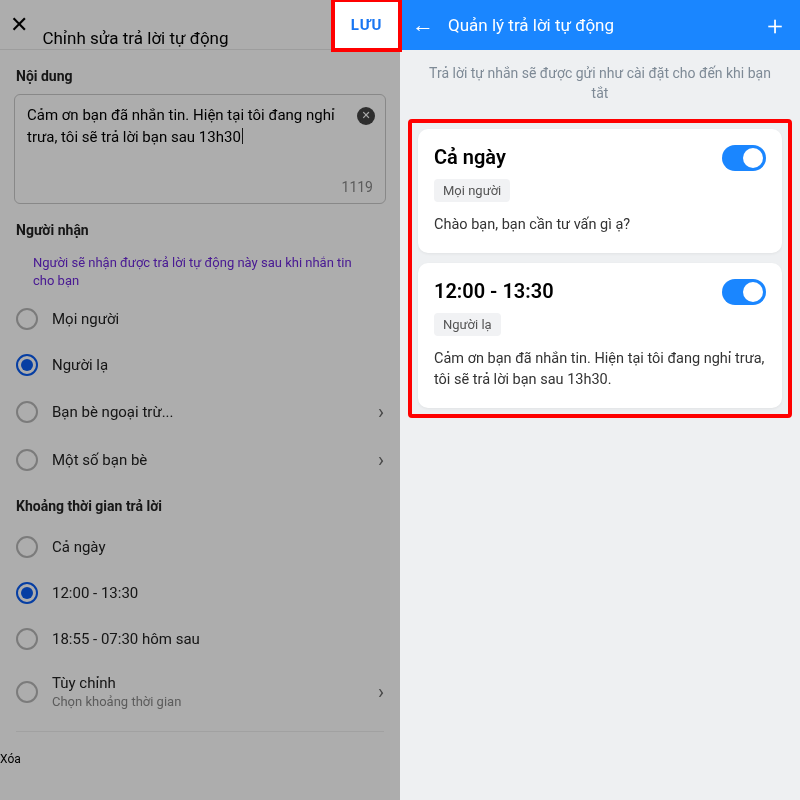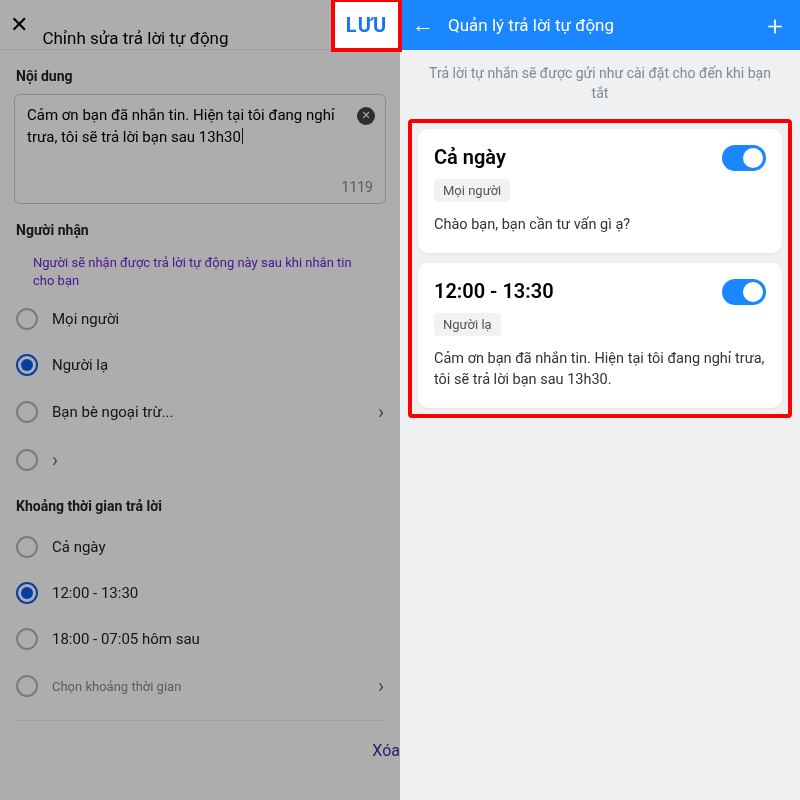--- a/index.html
+++ b/index.html
@@ -3,41 +3,41 @@
 <meta charset="utf-8">
 <style>
   * { box-sizing: border-box; margin: 0; padding: 0; font-family: -apple-system, BlinkMacSystemFont, "Segoe UI", Roboto, Arial, sans-serif; }
   body { width: 800px; height: 800px; display: flex; background: #fff; }
 
   
   .left { width: 400px; height: 800px; position: relative; background: #fff; display: flex; flex-direction: column; }
   .left-header { height: 50px; display: flex; align-items: center; padding: 0 10px; gap: 14px; border-bottom: 1px solid #e8e8e8; }
   .left-header .x { font-size: 22px; font-weight: 300; }
   .left-header .title { font-size: 17px; font-weight: 400; flex: 1; margin-top: 26px; }
-  .save-btn { font-weight: 700; letter-spacing: 1px; font-size: 20px; color: #1976f2; background: #fff; padding: 8px 12px; }
+  .save-btn { font-weight: 700; letter-spacing: 1px; font-size: 15px; color: #1976f2; background: #fff; padding: 8px 12px; }
   .highlight-red { outline: 4px solid #ff0000; outline-offset: -2px; }
 
   .section-label { font-size: 14px; color: #222; padding: 18px 16px 10px; font-weight: 700; }
   .textbox-wrap { margin: 0 14px; border: 1px solid #c9c9c9; border-radius: 6px; padding: 10px 36px 24px 12px; position: relative; font-size: 15px; line-height: 1.45; min-height: 110px; }
   .textbox-wrap .cursor-bar { display:inline-block; width:1px; height:16px; background:#222; vertical-align:-2px; margin-left:1px;}
   .textbox-wrap .clear { position: absolute; right: 10px; top: 12px; width: 18px; height: 18px; border-radius: 50%; background: #444; color: #fff; font-size: 11px; line-height: 18px; text-align: center; }
   .textbox-wrap .counter { position: absolute; right: 12px; bottom: 6px; font-size: 14px; color: #888; }
 
   .help-text { font-size: 13px; color: #6d28d9; padding: 6px 33px 6px; line-height: 1.4; }
 
   .radio-row { display: flex; align-items: center; gap: 14px; padding: 12px 16px; font-size: 15px; color: #222; }
   .radio { width: 22px; height: 22px; border: 2px solid #b6b6b6; border-radius: 50%; position: relative; flex: 0 0 auto; }
   .radio.selected { border-color: #0a5cf0; }
   .radio.selected::after { content: ""; position: absolute; inset: 3px; border-radius: 50%; background: #0a5cf0; }
   .radio-row .label-col { display: flex; flex-direction: column; gap: 2px; flex: 1; }
   .radio-row .sub { font-size: 13px; color: #888; }
   .chev { font-size: 20px; color: #6b6b6b; }
 
   .divider { height: 1px; background: #eee; margin: 10px 16px 4px; }
-  .delete-row { text-align: right; color: #4c1d95; font-size: 16px; padding: 16px 0 18px; }
+  .delete-row { text-align: left; color: #000000; font-size: 12px; padding: 16px 0 18px; }
 
   .dim-overlay { position: absolute; inset: 0; background: rgba(0,0,0,0.32); pointer-events: none; }
   
   .save-hole { position: absolute; top: 0; right: 0; width: 67px; height: 50px; background: #fff; display: flex; align-items: center; justify-content: center; }
 
   
   .right { width: 400px; height: 800px; background: #eef0f2; display: flex; flex-direction: column; }
   .r-header { height: 50px; background: #1a86ff; color: #fff; display: flex; align-items: center; padding: 0 12px; gap: 14px; font-size: 17px; }
   .r-header .back { font-size: 22px; font-weight: 300; }
   .r-header .title { flex: 1; }
@@ -91,20 +91,23 @@
       </div>
       <div class="radio-row">
         <span class="radio"></span>
         <span class="label-col">
           <span>Bạn bè ngoại trừ...</span>
         </span>
         <span class="chev">›</span>
       </div>
       <div class="radio-row">
         <span class="radio"></span>
+        <span class="label-col">
+          <span>Một số bạn bè</span>
+        </span>
         <span class="chev">›</span>
       </div>
     </div>
 
   <div class="section-label" style="padding-top:14px">Khoảng thời gian trả lời</div>
 
   <div id="periods-list">
       <div class="radio-row">
         <span class="radio"></span>
         <span class="label-col">
@@ -113,26 +116,27 @@
       </div>
       <div class="radio-row">
         <span class="radio selected"></span>
         <span class="label-col">
           <span>12:00 - 13:30</span>
         </span>
       </div>
       <div class="radio-row">
         <span class="radio"></span>
         <span class="label-col">
-          <span>18:00 - 07:05 hôm sau</span>
+          <span>18:55 - 07:30 hôm sau</span>
         </span>
       </div>
       <div class="radio-row">
         <span class="radio"></span>
         <span class="label-col">
+          <span>Tùy chỉnh</span>
           <span class="sub">Chọn khoảng thời gian</span>
         </span>
         <span class="chev">›</span>
       </div>
     </div>
 
   <div class="divider"></div>
   <div class="delete-row">Xóa</div>
 
   <div class="dim-overlay"></div>

